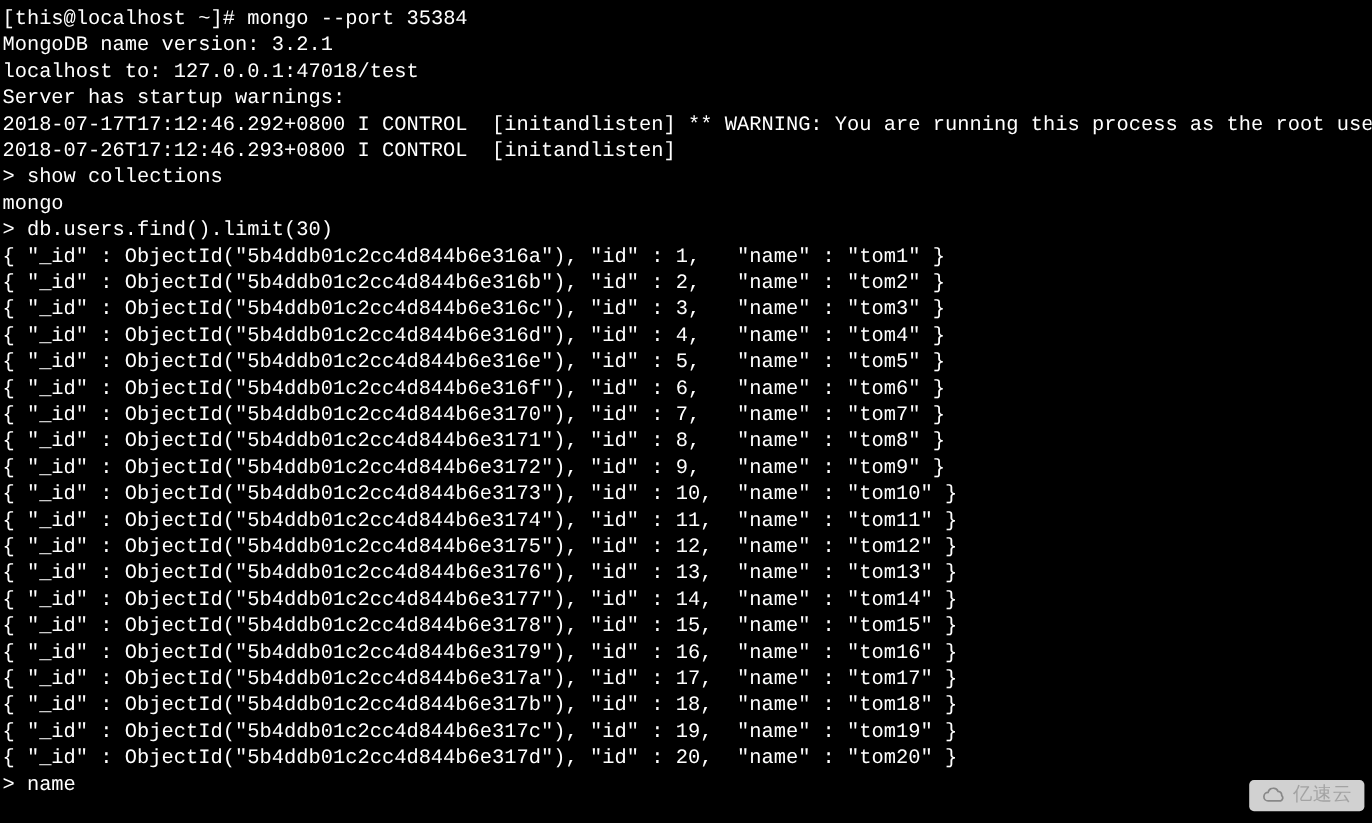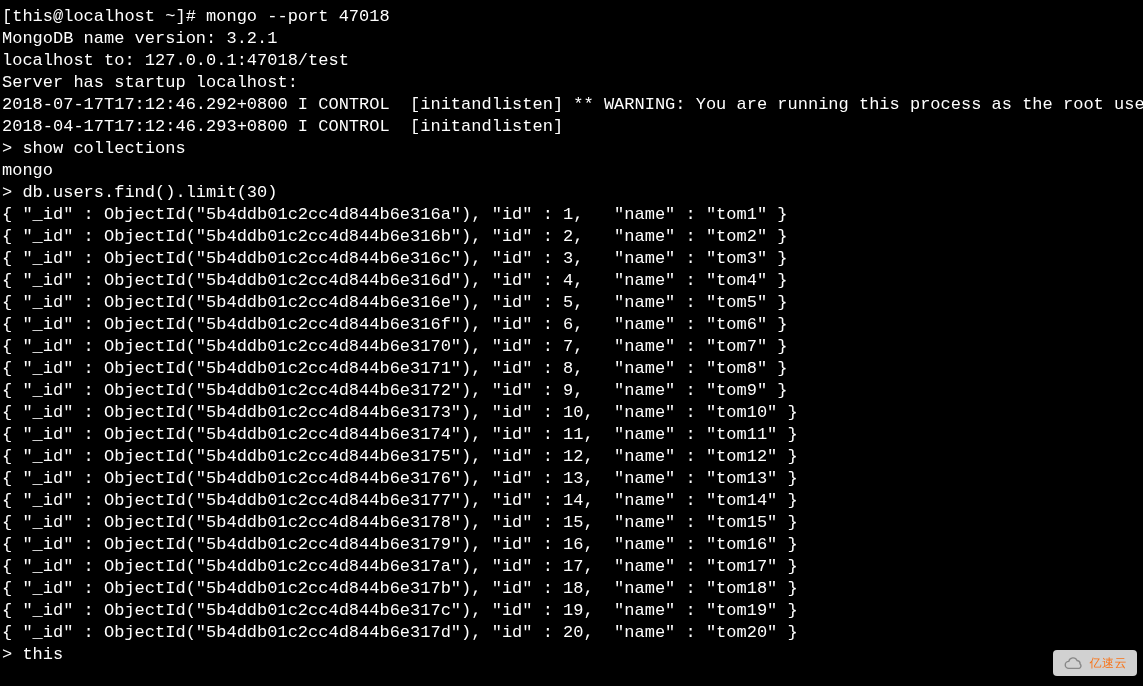--- a/index.html
+++ b/index.html
@@ -18,42 +18,42 @@
       padding: 6px 2px 2px 2px;
       white-space: pre;
       font-family: inherit;
       font-size: inherit;
       line-height: inherit;
     }
     .watermark {
       position: absolute;
       right: 6px;
       bottom: 10px;
-      color: #f97316;
+      color: #a3a3a3;
       background: rgba(255,255,255,0.82);
       border-radius: 4px;
       padding: 2px 10px;
-      font-size: 12px;
+      font-size: 16px;
       font-family: Liberation Serif, serif;
       letter-spacing: 0.5px;
     }
     .watermark svg {
       vertical-align: middle;
       margin-right: 5px;
     }
   </style>
 </head>
 <body>
 
-<pre class="terminal"><span>[this@localhost ~]# </span><span>mongo --port 47018</span>
+<pre class="terminal"><span>[this@localhost ~]# </span><span>mongo --port 35384</span>
 <span>MongoDB name version: 3.2.1</span>
 <span>localhost to: 127.0.0.1:47018/test</span>
-<span>Server has startup localhost: </span>
+<span>Server has startup warnings: </span>
 <span>2018-07-17T17:12:46.292+0800 I CONTROL  [initandlisten] ** WARNING: You are running this process as the root user, which is not recommended.</span>
-<span>2018-04-17T17:12:46.293+0800 I CONTROL  [initandlisten] </span>
+<span>2018-07-26T17:12:46.293+0800 I CONTROL  [initandlisten] </span>
 <span>&gt; </span><span>show collections</span>
 <span>mongo</span>
 <span>&gt; </span><span>db.users.find().limit(30)</span>
 <span>{ "_id" : ObjectId("5b4ddb01c2cc4d844b6e316a"), "id" : 1,   "name" : "tom1" }
 { "_id" : ObjectId("5b4ddb01c2cc4d844b6e316b"), "id" : 2,   "name" : "tom2" }
 { "_id" : ObjectId("5b4ddb01c2cc4d844b6e316c"), "id" : 3,   "name" : "tom3" }
 { "_id" : ObjectId("5b4ddb01c2cc4d844b6e316d"), "id" : 4,   "name" : "tom4" }
 { "_id" : ObjectId("5b4ddb01c2cc4d844b6e316e"), "id" : 5,   "name" : "tom5" }
 { "_id" : ObjectId("5b4ddb01c2cc4d844b6e316f"), "id" : 6,   "name" : "tom6" }
 { "_id" : ObjectId("5b4ddb01c2cc4d844b6e3170"), "id" : 7,   "name" : "tom7" }
@@ -63,19 +63,19 @@
 { "_id" : ObjectId("5b4ddb01c2cc4d844b6e3174"), "id" : 11,  "name" : "tom11" }
 { "_id" : ObjectId("5b4ddb01c2cc4d844b6e3175"), "id" : 12,  "name" : "tom12" }
 { "_id" : ObjectId("5b4ddb01c2cc4d844b6e3176"), "id" : 13,  "name" : "tom13" }
 { "_id" : ObjectId("5b4ddb01c2cc4d844b6e3177"), "id" : 14,  "name" : "tom14" }
 { "_id" : ObjectId("5b4ddb01c2cc4d844b6e3178"), "id" : 15,  "name" : "tom15" }
 { "_id" : ObjectId("5b4ddb01c2cc4d844b6e3179"), "id" : 16,  "name" : "tom16" }
 { "_id" : ObjectId("5b4ddb01c2cc4d844b6e317a"), "id" : 17,  "name" : "tom17" }
 { "_id" : ObjectId("5b4ddb01c2cc4d844b6e317b"), "id" : 18,  "name" : "tom18" }
 { "_id" : ObjectId("5b4ddb01c2cc4d844b6e317c"), "id" : 19,  "name" : "tom19" }
 { "_id" : ObjectId("5b4ddb01c2cc4d844b6e317d"), "id" : 20,  "name" : "tom20" }
-</span><span>&gt; </span><span>this</span></pre>
+</span><span>&gt; </span><span>name</span></pre>
 
 <div class="watermark">
   <svg width="22" height="14" viewBox="0 0 24 16" fill="none" stroke="#888" stroke-width="1.6">
     <path d="M6 13 a4 4 0 0 1 0 -8 a5 5 0 0 1 9.5 -1 a4 4 0 0 1 3.5 4 a3 3 0 0 1 -1 5 h-12z"></path>
   </svg><span>亿速云</span>
 </div>
 
 </body></html>

